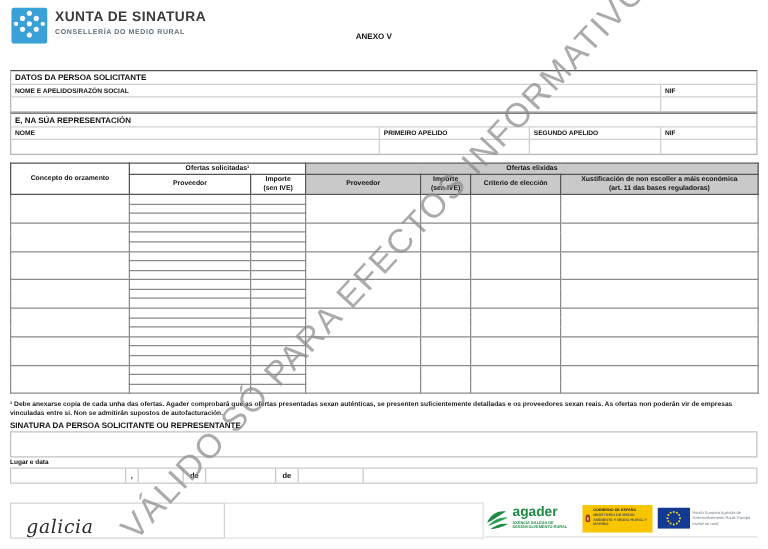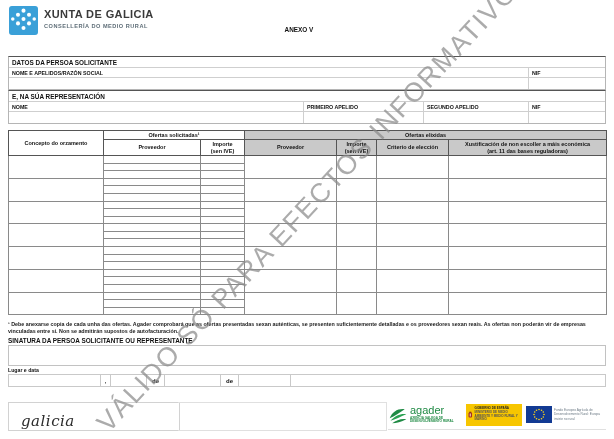--- a/index.html
+++ b/index.html
@@ -49,21 +49,21 @@
   .dcell{border-right:1px solid #c9c9c9;box-sizing:border-box;height:100%;}
   .dcell:last-child{border-right:none;}
   .dlabel{display:flex;align-items:center;justify-content:center;font-size:6px;font-weight:bold;}
   
   .foot-left{position:absolute;left:8px;top:402px;width:170px;height:27px;border:1px solid #d2d2d2;display:flex;align-items:flex-end;}
   .galicia-word{font-family:"DejaVu Serif", serif;font-style:italic;font-size:15px;color:#2b2b2b;margin-left:12px;letter-spacing:.5px;}
   .foot-mid{position:absolute;left:178px;top:402px;width:208px;height:27px;border:1px solid #e0e0e0;border-left:none;}
   .foot-logos{position:absolute;left:388px;top:400px;width:218px;height:29px;display:flex;align-items:center;gap:4px;border-bottom:1px solid #e0e0e0;}
   .agader{display:flex;align-items:flex-start;gap:2px;}
   .agader-txt{display:flex;flex-direction:column;}
-  .agader-name{font-size:11px;font-weight:normal;color:#1f8a44;line-height:1;}
+  .agader-name{font-size:11px;font-weight:bold;color:#1f8a44;line-height:1;}
   .agader-sub{font-size:3.1px;color:#1f8a44;font-weight:bold;width:52px;line-height:1.25;margin-top:1px;}
   .spain{width:62px;height:22px;background:#f7c600;display:flex;align-items:center;gap:2px;padding:1px 2px;box-sizing:border-box;}
   .spain-txt{font-size:3px;line-height:1.2;color:#222;font-weight:bold;}
   .eu{display:flex;align-items:center;gap:2px;}
   .eu-txt{font-size:3.2px;color:#6c7a85;width:52px;line-height:1.3;}
   .muted{color:#555;}
 </style>
 </head>
 <body>
 
@@ -79,21 +79,21 @@
         <circle cx="69" cy="30" r="7"></circle>
       <circle cx="13" cy="45" r="6"></circle>
         <circle cx="50" cy="45" r="7"></circle>
         <circle cx="87" cy="45" r="6"></circle>
       <circle cx="31" cy="60" r="7"></circle>
         <circle cx="69" cy="60" r="7"></circle>
       <circle cx="50" cy="76" r="7"></circle>
     </g>
   </svg>
   <div class="brand">
-    <div class="brand-name">XUNTA DE GALICIA</div>
+    <div class="brand-name">XUNTA DE SINATURA</div>
     <div class="brand-dept">CONSELLERÍA DO MEDIO RURAL</div>
   </div>
   <div class="annex">ANEXO V</div>
 
   <div class="formbox" style="top:56px;">
     <div class="formbox-title">DATOS DA PERSOA SOLICITANTE</div>
     <div class="frow">
       <div class="fcell" style="flex:1;">
         <div class="flabel">NOME E APELIDOS/RAZÓN SOCIAL</div>
         <div class="fvalue"></div>

